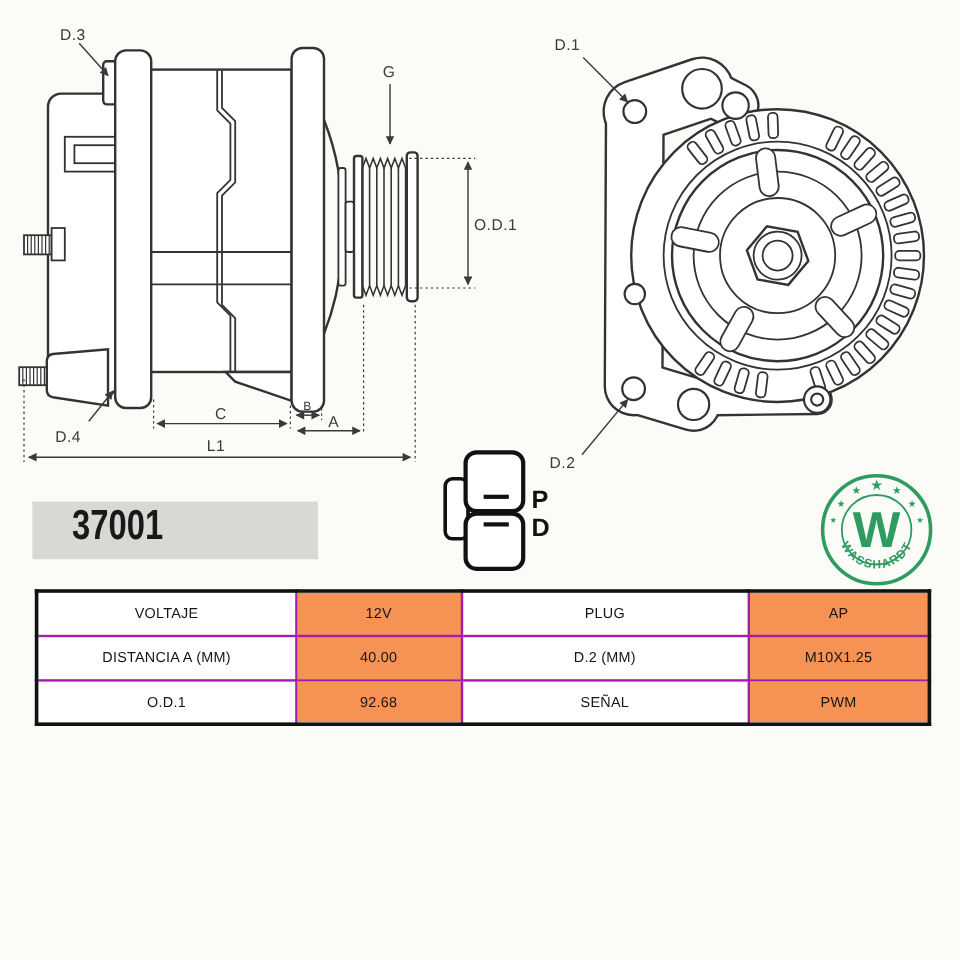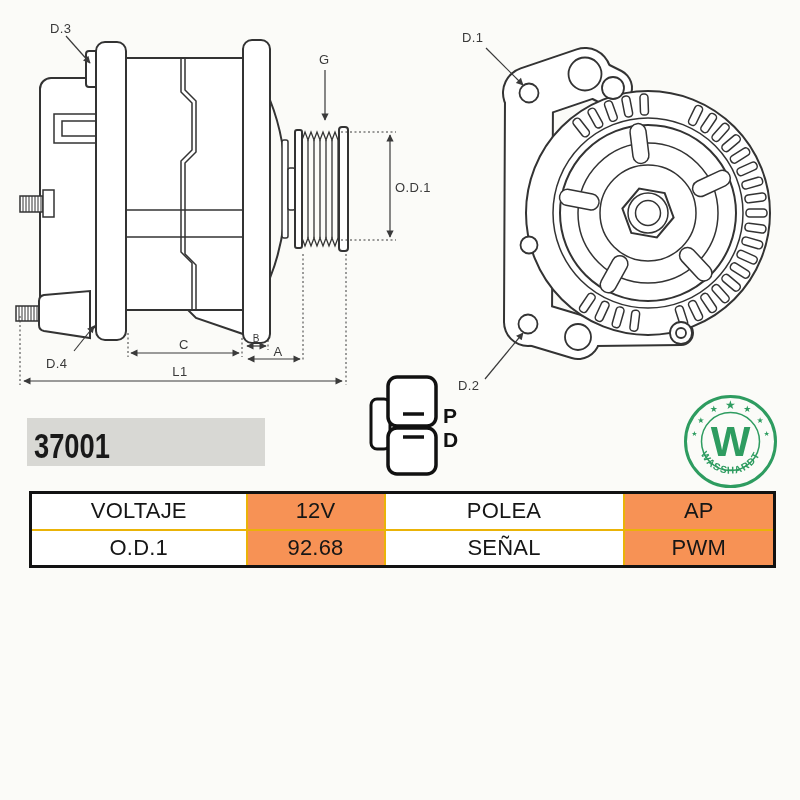--- a/index.html
+++ b/index.html
@@ -11,37 +11,37 @@
   body{background:var(--paper);font-family:"Liberation Sans",sans-serif;position:relative;overflow:hidden;}
   .stage{position:absolute;inset:0;}
 
   svg text{font-family:"Liberation Sans",sans-serif;}
   .lbl{font-size:13px;fill:#3a3a3a;letter-spacing:.4px;}
   .lbl-sm{font-size:10px;fill:#3a3a3a;}
   .pin-lbl{font-size:21px;font-weight:bold;fill:#111;}
 
   .part-box{
     position:absolute;left:27px;top:418px;width:238px;height:48px;
-    background:var(--box_gray);display:flex;align-items:flex-end;padding-left:7px;
+    background:var(--box_gray);display:flex;align-items:flex-start;padding-left:33px;
   }
   .part-box span{
     font-size:35px;font-weight:700;color:#191919;letter-spacing:0px;
     transform:scaleX(.78);transform-origin:left center;
   }
 
   .logo{position:absolute;left:682px;top:393px;width:97px;height:97px;}
 
   table.specs{
     position:absolute;left:29px;top:491px;width:744px;
     border-collapse:collapse;table-layout:fixed;
     border:3px solid #121212;
   }
   table.specs td{
-    border:2px solid #eab308;height:37px;text-align:center;vertical-align:middle;
-    font-size:22px;color:var(--text);letter-spacing:.2px;background:#fff;
+    border:2px solid #a21caf;height:37px;text-align:center;vertical-align:middle;
+    font-size:12px;color:var(--text);letter-spacing:.2px;background:#fff;
     overflow:hidden;white-space:nowrap;
   }
   table.specs td.v{background:var(--accent);}
 </style>
 </head>
 <body>
 
 <div class="stage">
 
 <svg width="800" height="485" viewBox="0 0 800 485" style="position:absolute;left:0;top:0;">
@@ -229,22 +229,28 @@
   <colgroup>
         <col style="width:216px">
         <col style="width:138px">
         <col style="width:239px">
         <col style="width:151px">
       </colgroup>
   <tbody>
     <tr>
       <td class="l">VOLTAJE</td>
       <td class="v">12V</td>
-      <td class="l">POLEA</td>
+      <td class="l">PLUG</td>
       <td class="v">AP</td>
+    </tr>
+    <tr>
+      <td class="l">DISTANCIA A (MM)</td>
+      <td class="v">40.00</td>
+      <td class="l">D.2 (MM)</td>
+      <td class="v">M10X1.25</td>
     </tr>
     <tr>
       <td class="l">O.D.1</td>
       <td class="v">92.68</td>
       <td class="l">SEÑAL</td>
       <td class="v">PWM</td>
     </tr>
   </tbody>
 </table>
 

